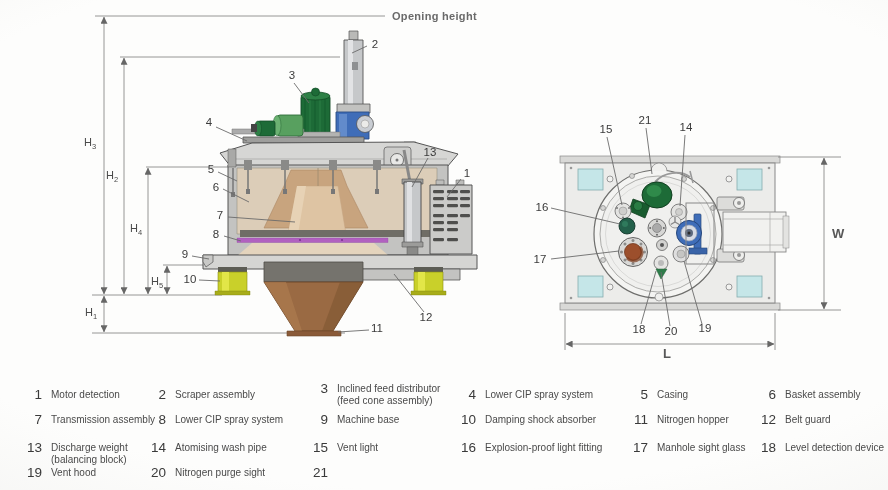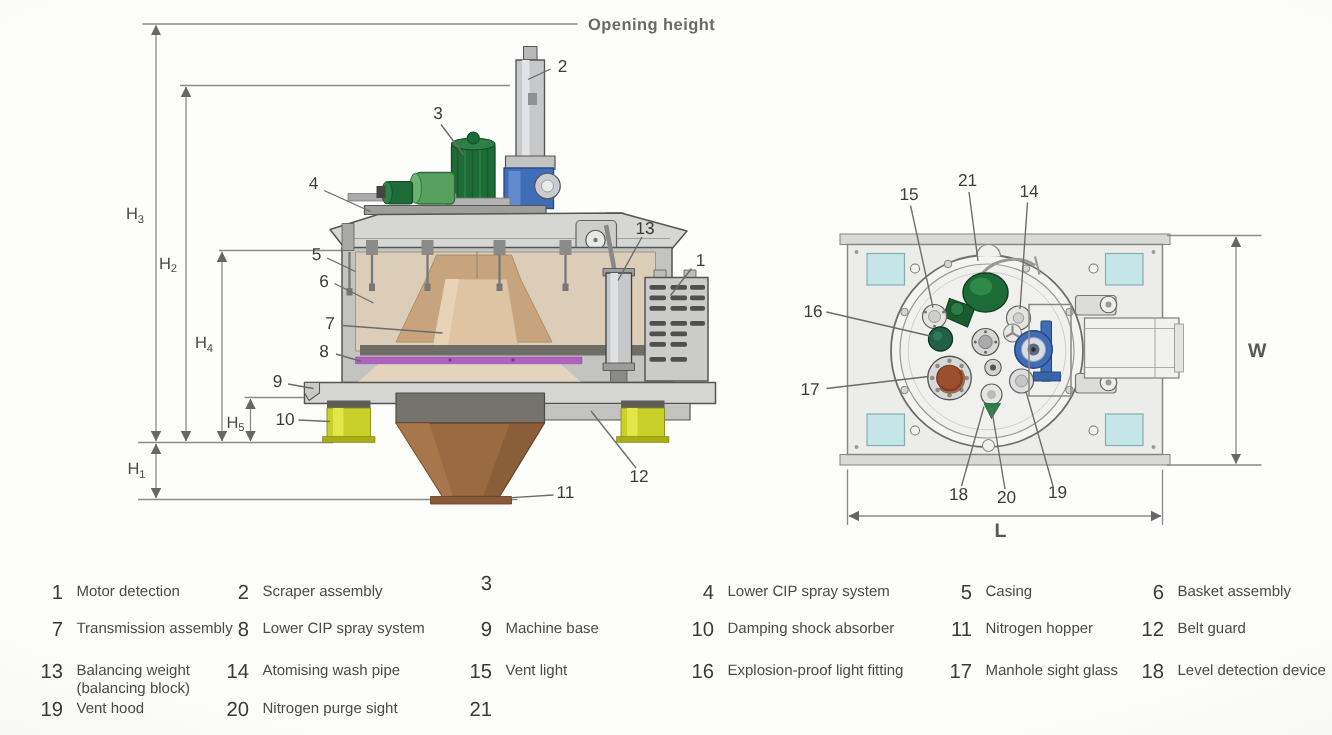--- a/index.html
+++ b/index.html
@@ -419,20 +419,24 @@
       </div>
     </div>
     <div class="legend-cell" style="left: 148px; top: 388px;">
       <span class="lnum">2</span>
       <div class="llabel">
         <div>Scraper assembly</div>
       </div>
     </div>
     <div class="legend-cell" style="left: 310px; top: 382px;">
       <span class="lnum">3</span>
+      <div class="llabel">
+        <div>Inclined feed distributor</div>
+        <div>(feed cone assembly)</div>
+      </div>
     </div>
     <div class="legend-cell" style="left: 458px; top: 388px;">
       <span class="lnum">4</span>
       <div class="llabel">
         <div>Lower CIP spray system</div>
       </div>
     </div>
     <div class="legend-cell" style="left: 630px; top: 388px;">
       <span class="lnum">5</span>
       <div class="llabel">
@@ -477,21 +481,21 @@
     </div>
     <div class="legend-cell" style="left: 758px; top: 413px;">
       <span class="lnum">12</span>
       <div class="llabel">
         <div>Belt guard</div>
       </div>
     </div>
     <div class="legend-cell" style="left: 24px; top: 441px;">
       <span class="lnum">13</span>
       <div class="llabel">
-        <div>Balancing weight</div>
+        <div>Discharge weight</div>
         <div>(balancing block)</div>
       </div>
     </div>
     <div class="legend-cell" style="left: 148px; top: 441px;">
       <span class="lnum">14</span>
       <div class="llabel">
         <div>Atomising wash pipe</div>
       </div>
     </div>
     <div class="legend-cell" style="left: 310px; top: 441px;">

